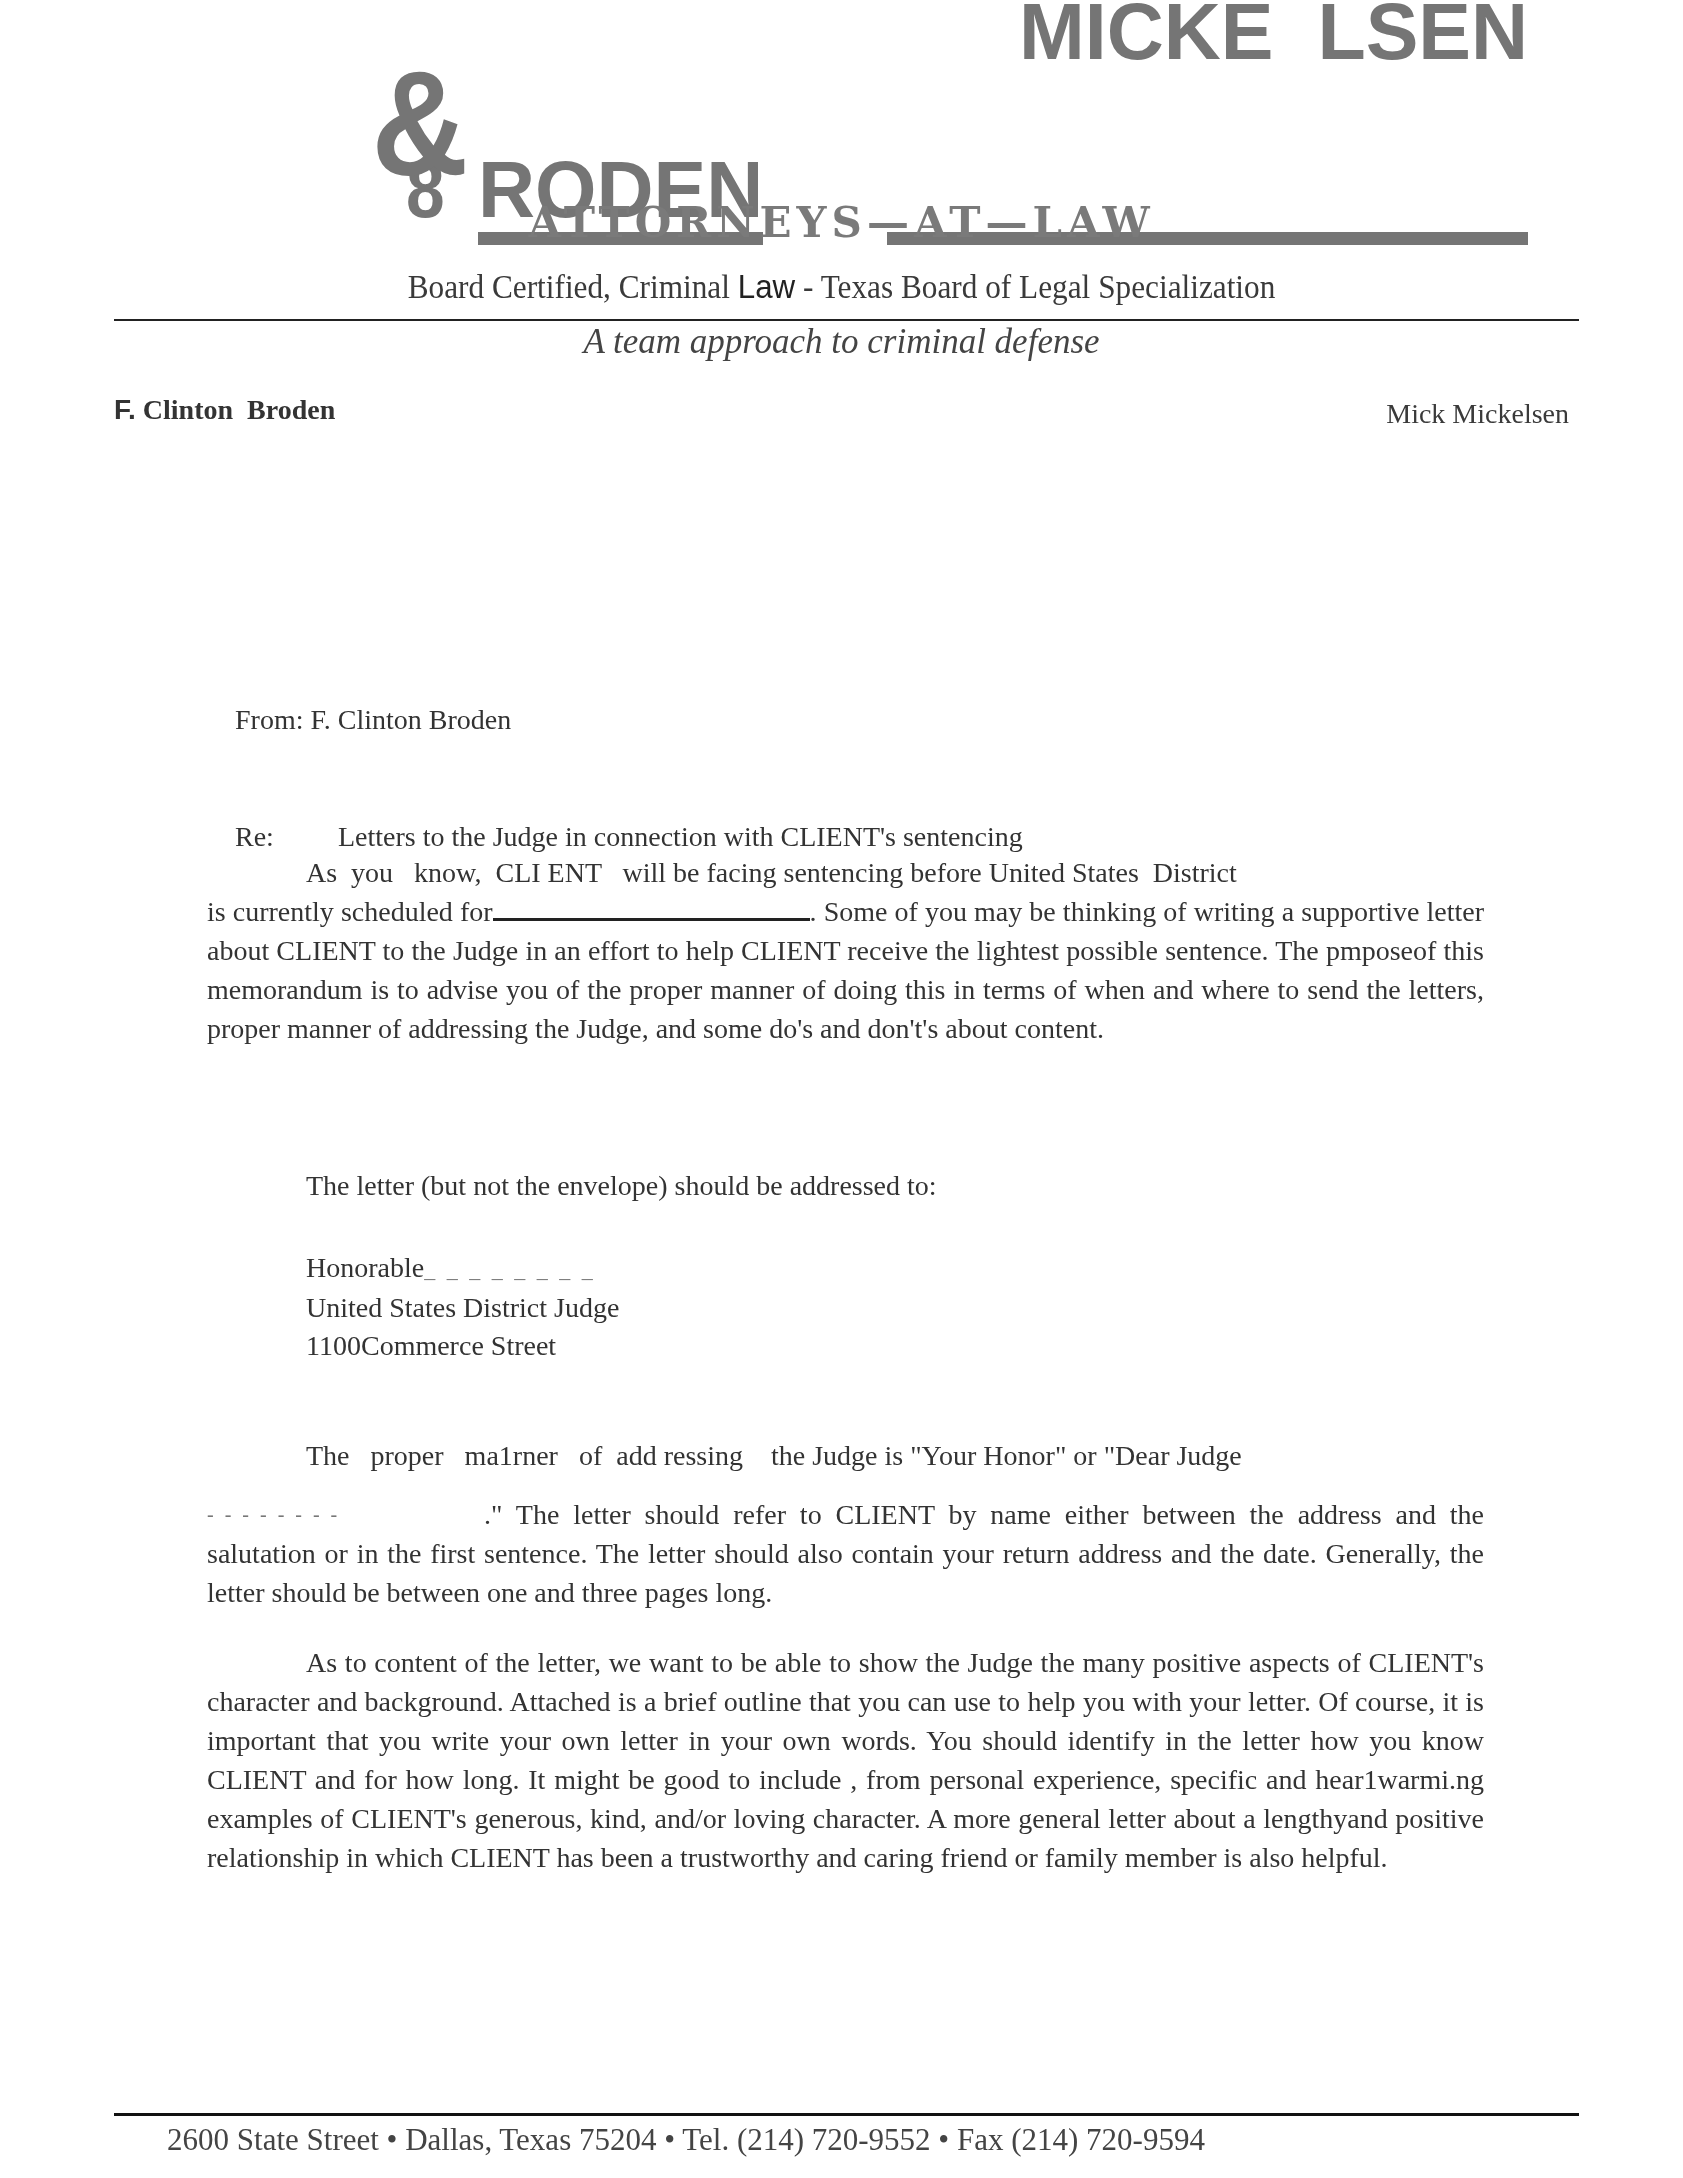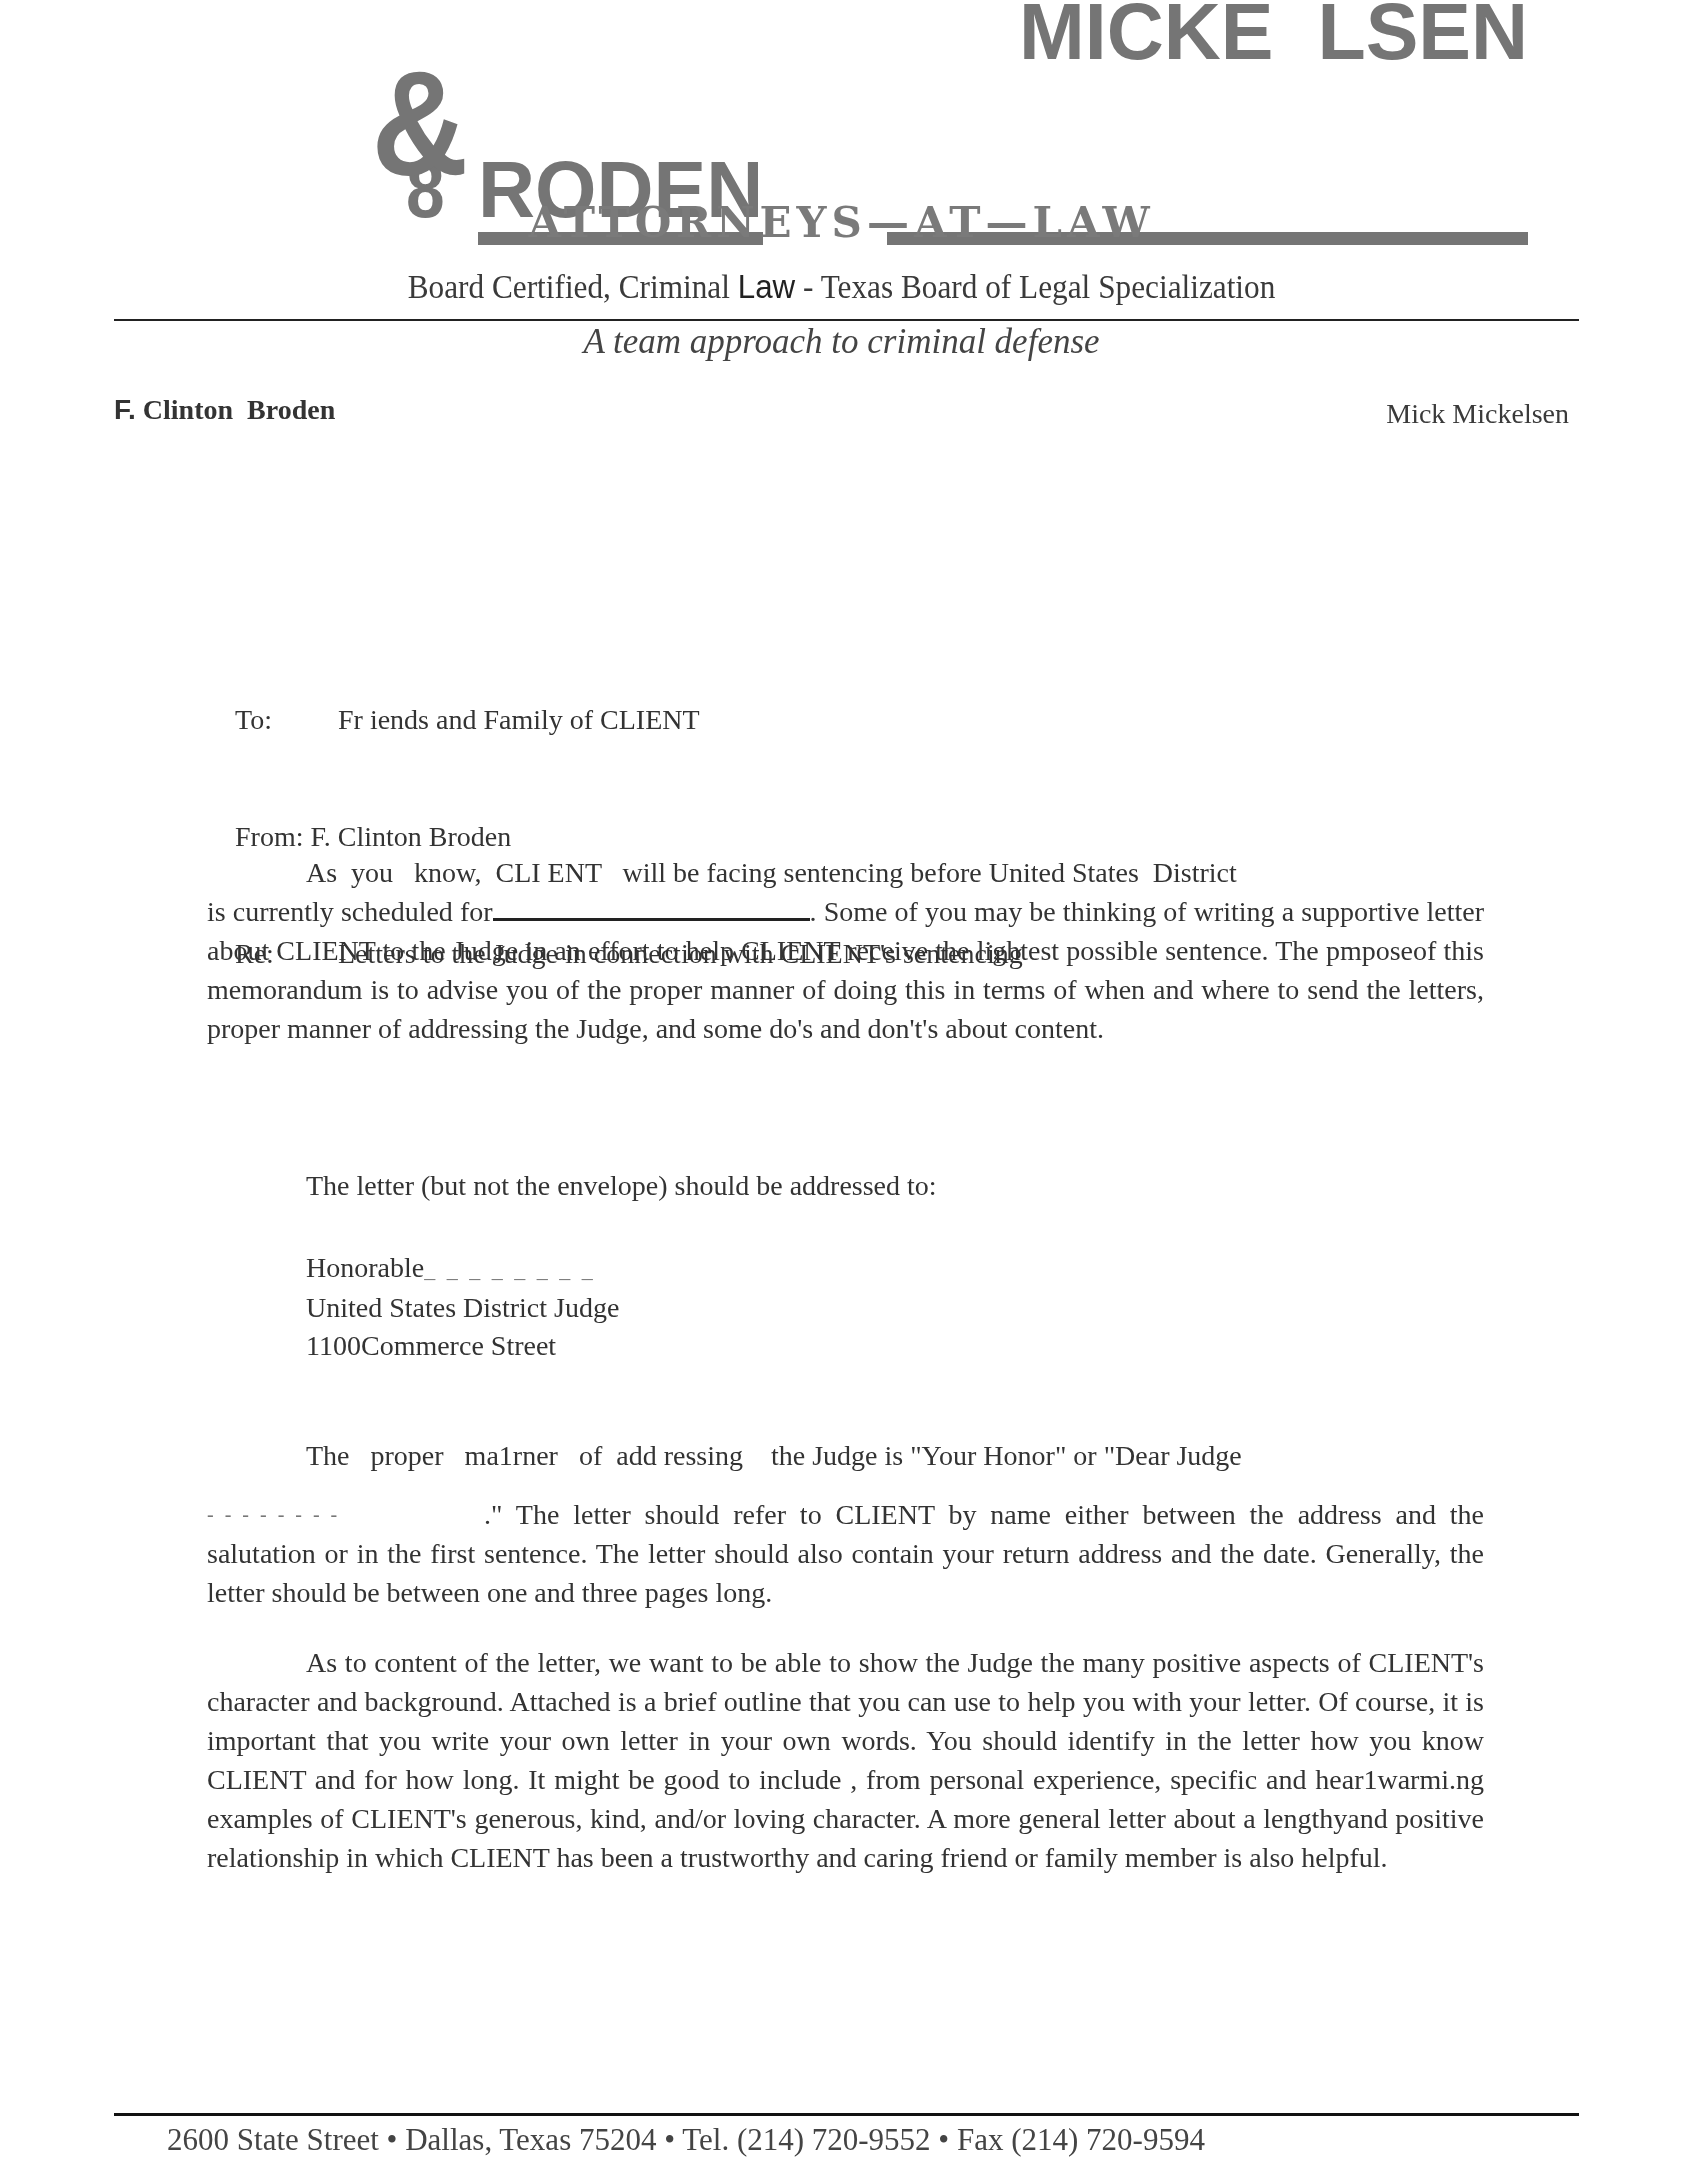--- a/index.html
+++ b/index.html
@@ -80,23 +80,20 @@
 <div class="rule-top"></div>
 <div class="tagline">A team approach to criminal defense</div>
 
 <div class="partner-left">
   <span class="f">F.</span><span style="white-space:pre"> Clinton  Broden</span>
 </div>
 <div class="partner-right">Mick Mickelsen</div>
 
 <div class="memo">
   <div class="row">
-    <span class="lbl">To:</span><span>Fr iends and Family of CLIENT</span>
-  </div>
-  <div class="row">
     <span class="lbl-from">From:</span><span> F. Clinton Broden</span>
   </div>
   <div class="row">
     <span class="lbl">Re:</span><span>Letters to the Judge in connection with CLIENT's sentencing</span>
   </div>
 </div>
 
 <div class="body p1">
   <div style="white-space:pre"><span class="indent"></span><span>As  you   know,  CLI ENT   will be facing sentencing before United States  District</span></div>
   <div class="para"><span>is currently  scheduled  for</span><span class="blank-line"></span><span>.  Some of you may be thinking of writing a supportive letter about CLIENT to the Judge in an effort to help CLIENT receive the lightest possible sentence. The pmposeof this memorandum is to advise you of the proper manner of doing this in terms of when and where to send the letters, proper manner of addressing the Judge, and some do's and don't's about content.</span></div>

